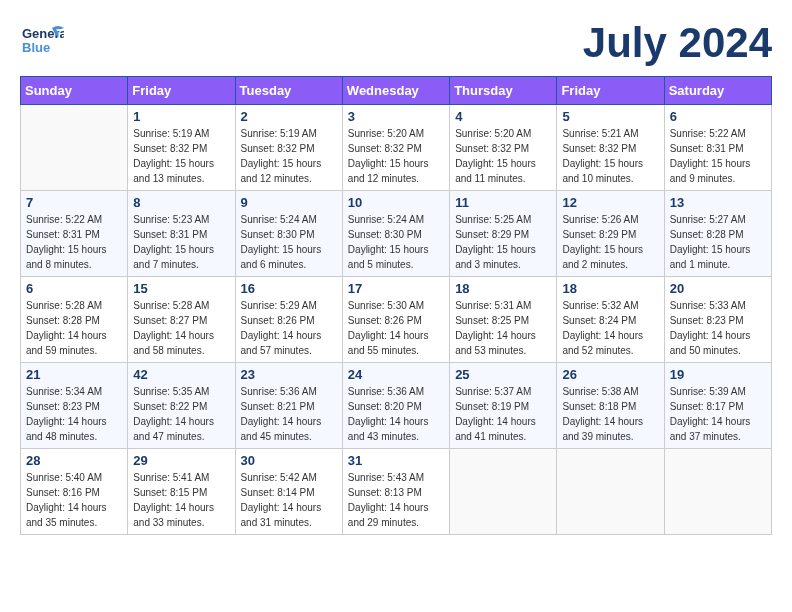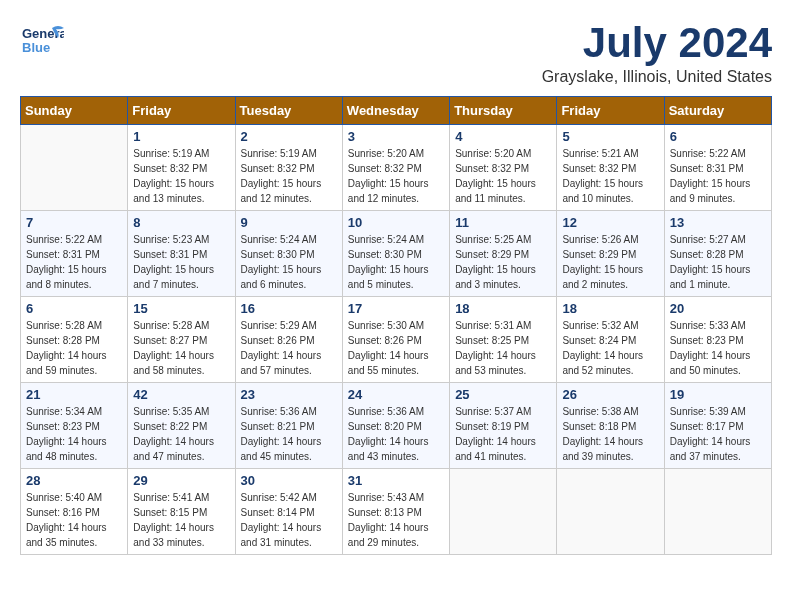--- a/index.html
+++ b/index.html
@@ -17,33 +17,34 @@
       margin-bottom: 10px;
     }
     .title-section {
       text-align: right;
     }
     .month-title {
       font-size: 42px;
       font-weight: bold;
       color: #1a3a6b;
       line-height: 1.1;
+      text-align: center;
     }
     .location {
       font-size: 16px;
       color: #333;
       margin-top: 2px;
     }
     .calendar {
       width: 100%;
       border-collapse: collapse;
       font-size: 11px;
     }
     .calendar th {
-      background-color: #a16207;
+      background-color: #8b5cf6;
       color: #fff;
       padding: 6px 4px;
       text-align: left;
       font-size: 13px;
       font-weight: bold;
       border: 1px solid #2255a4;
     }
     .calendar td {
       border: 1px solid #ccc;
       vertical-align: top;
@@ -86,21 +87,20 @@
     <svg width="44" height="40" viewBox="0 0 44 40">
 
       <text x="2" y="18" font-size="13" font-weight="bold" fill="#1a3a6b" font-family="Arial">General</text>
       <text x="2" y="32" font-size="13" font-weight="bold" fill="#4a90d9" font-family="Arial">Blue</text>
 
       <path d="M32 8 Q38 4 44 8 Q40 10 36 9 Q40 14 38 18 Q34 13 32 8Z" fill="#4a90d9"></path>
     </svg>
   </div>
   <div class="title-section">
     <div class="month-title">July 2024</div>
-    <div class="location">Grayslake, Illinois, United States</div>
   </div>
 </div>
 
 <table class="calendar">
   <thead>
     <tr>
     <th>Sunday</th>
         <th>Friday</th>
         <th>Tuesday</th>
         <th>Wednesday</th>

